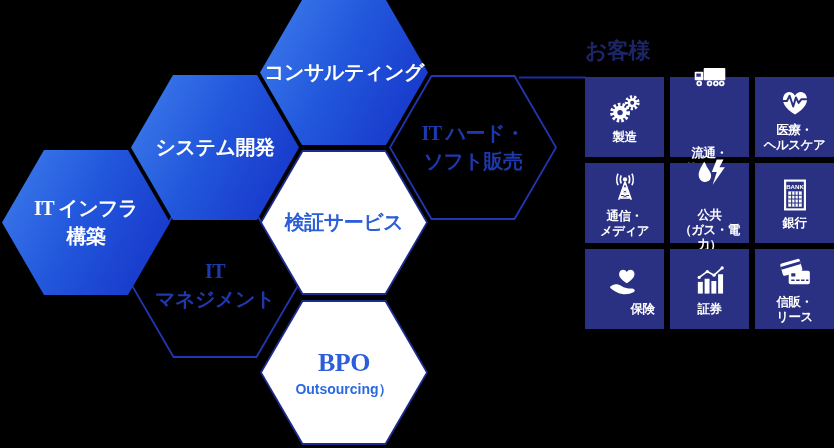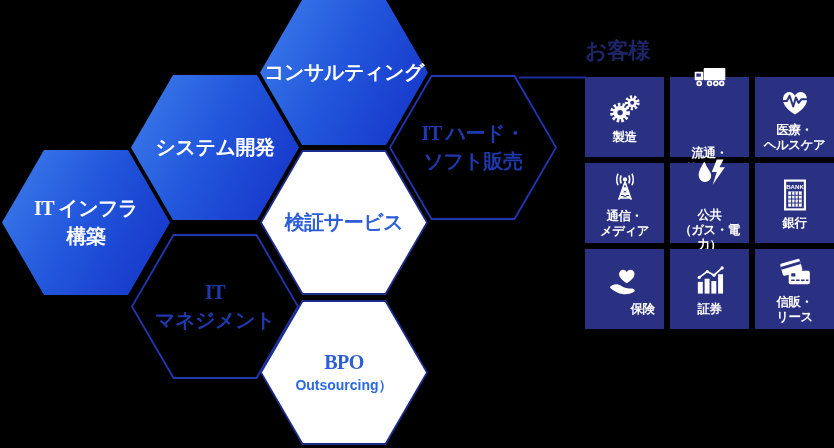--- a/index.html
+++ b/index.html
@@ -27,21 +27,21 @@
   .hex-outline .hex-inner{background:var(--bg);}
   .hex-filled{z-index:4;} .hex-white{z-index:3;} .hex-outline{z-index:2;}
   .hex-label{position:absolute;inset:0;display:flex;flex-direction:column;justify-content:center;
       align-items:center;text-align:center;z-index:5;
       font-family:"Liberation Serif","DejaVu Serif",serif;font-weight:bold;
       font-size:20px;line-height:1.38;letter-spacing:-0.5px;}
   .hex-filled .hex-label{color:#fff;}
   .hex-white .hex-label{color:var(--white-hex-text);}
   .hex-outline .hex-label{color:var(--outline-text);}
   .hex-label .main-line{display:block;}
-  .hex-label .bpo-main{font-size:20px;line-height:1.2;margin-bottom:2px;}
+  .hex-label .bpo-main{font-size:26px;line-height:1.2;margin-bottom:2px;}
   .hex-label .bpo-sub{display:block;font-family:"Liberation Sans","DejaVu Sans",sans-serif;
       font-weight:bold;font-size:14px;line-height:1.3;letter-spacing:0;color:var(--bpo-sub);}
   
   .customers-heading{position:absolute;left:585px;top:36px;z-index:5;
       font-family:"Liberation Serif","DejaVu Serif",serif;font-weight:bold;
       font-size:22px;letter-spacing:-0.5px;color:var(--heading);}
   .tile-grid{position:absolute;left:585px;top:77px;width:249px;height:252px;z-index:5;
       display:grid;grid-template-columns:repeat(3,79px);grid-template-rows:repeat(3,80px);
       column-gap:6px;row-gap:6px;}
   .tile{background:var(--tile-bg);display:flex;flex-direction:column;align-items:center;
@@ -89,21 +89,21 @@
         </div>
       </div>
       <div class="hex hex-white" style="left: 258px; top: 148px;">
         <div class="hex-shape">
           <div class="hex-inner"></div>
         </div>
         <div class="hex-label">
           <span class="main-line">検証サービス</span>
         </div>
       </div>
-      <div class="hex hex-outline" style="left: 129px; top: 232px;">
+      <div class="hex hex-outline" style="left: 129px; top: 211px;">
         <div class="hex-shape">
           <div class="hex-inner"></div>
         </div>
         <div class="hex-label">
           <span class="main-line">IT</span>
           <span class="main-line">マネジメント</span>
         </div>
       </div>
       <div class="hex hex-white" style="left: 258px; top: 298px;">
         <div class="hex-shape">

